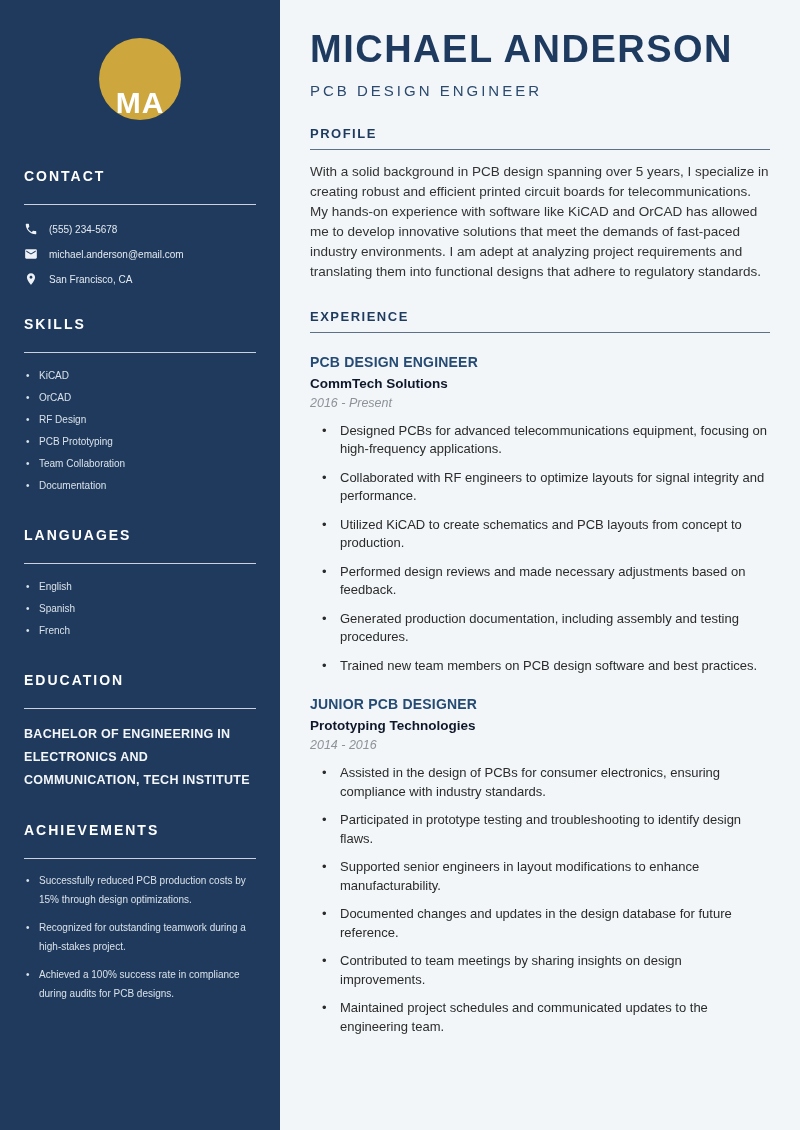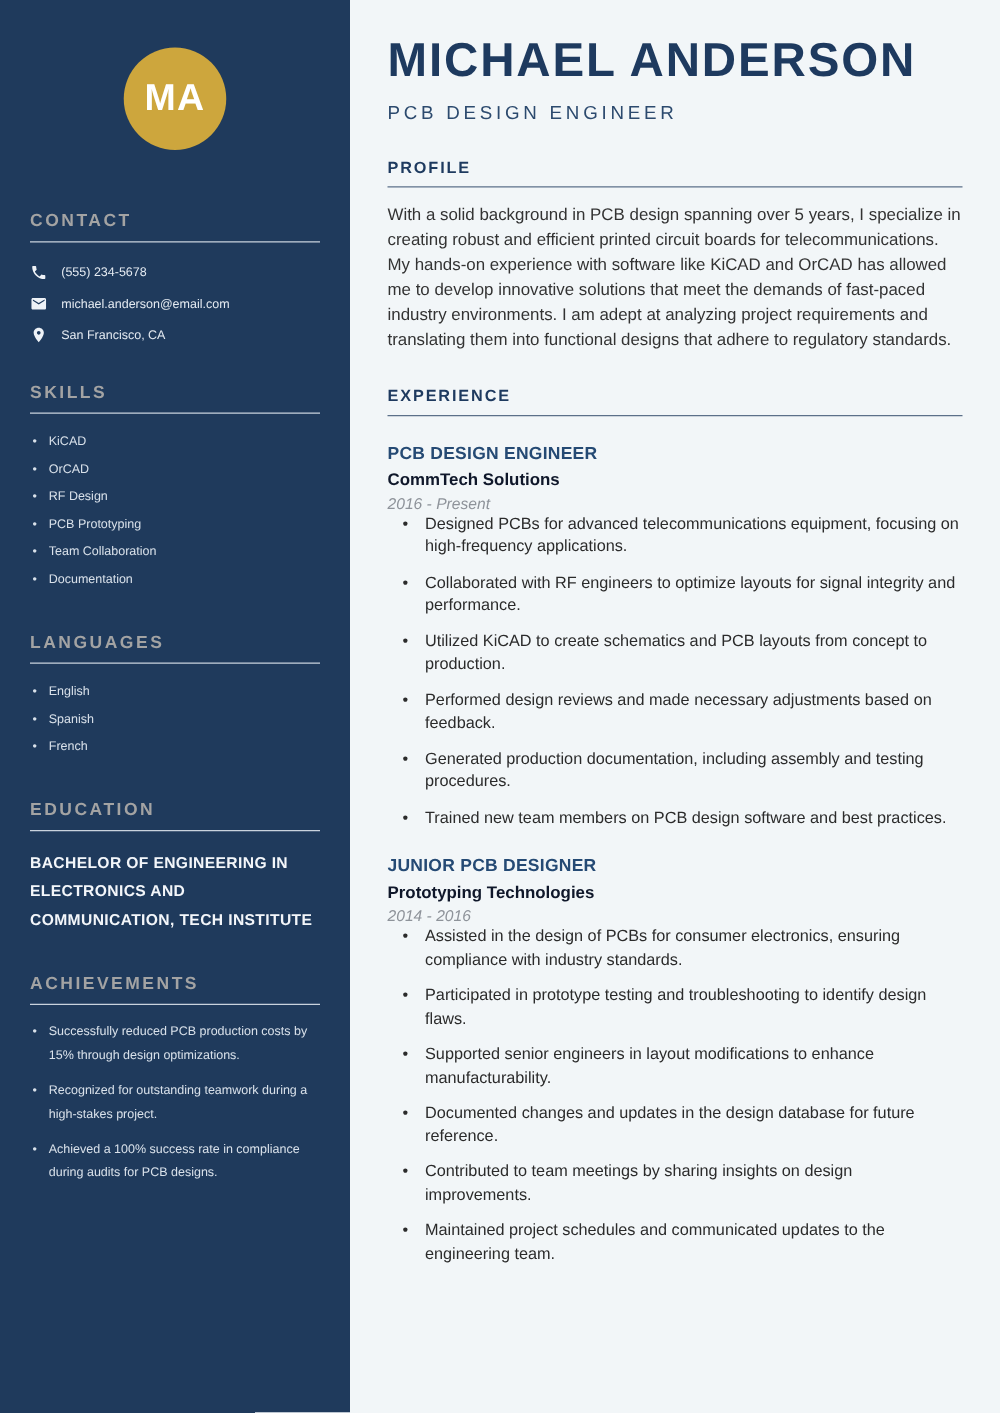--- a/index.html
+++ b/index.html
@@ -18,34 +18,34 @@
     height: 1130px;
     background: #1f3a5c;
     color: #ffffff;
     padding: 36px 24px 30px 24px;
   }
   .avatar {
     width: 82px; height: 82px;
     border-radius: 50%;
     background: #cda63d;
     margin: 2px auto 0 auto;
-    display: flex; align-items: center; justify-content: center;
+    display: flex; align-items: flex-end; justify-content: center;
     color: #ffffff;
     font-size: 30px;
     font-weight: bold;
     letter-spacing: 1px;
   }
   .side-section { margin-top: 30px; }
   .side-section.first { margin-top: 48px; }
   .side-heading {
     font-size: 14px;
     font-weight: bold;
     letter-spacing: 2px;
-    color: #a3a3a3;
-    padding-bottom: 9px;
+    color: #ffffff;
+    padding-bottom: 20px;
     border-bottom: 1px solid #c9d2dd;
   }
   .contact-list { margin-top: 17px; }
   .contact-row {
     display: flex;
     align-items: center;
     margin-bottom: 11px;
   }
   .contact-row .cicon {
     width: 14px; height: 14px;
@@ -131,21 +131,21 @@
     font-size: 13.5px;
     font-weight: bold;
     color: #0f172a;
   }
   .job-dates {
     margin-top: 5px;
     font-size: 12.5px;
     font-style: italic;
     color: #8e939a;
   }
-  .exp-bullets { list-style: none; }
+  .exp-bullets { list-style: none; margin-top: 12px; }
   .exp-bullets li {
     position: relative;
     margin-left: 12px;
     padding-left: 18px;
     font-size: 13px;
     line-height: 18.5px;
     color: #2b2b2b;
     margin-bottom: 10px;
   }
   .exp-bullets li::before {

